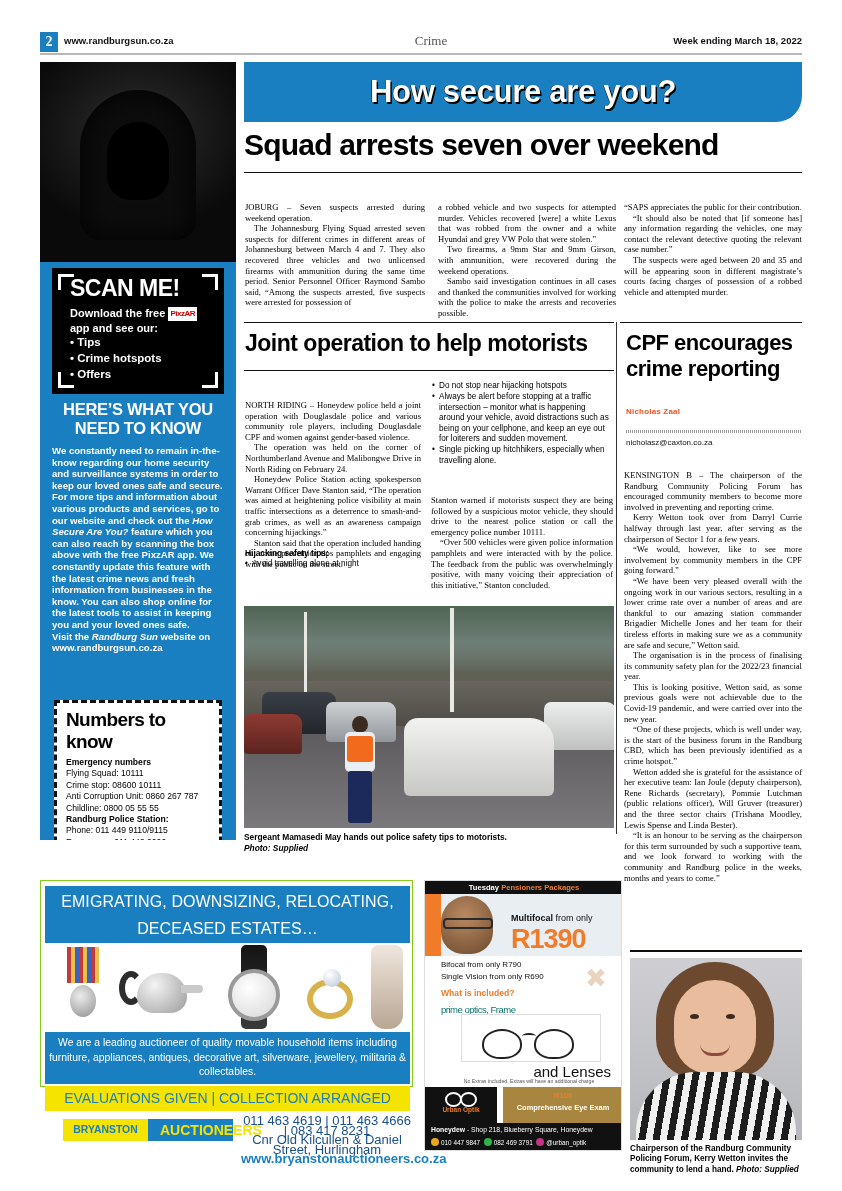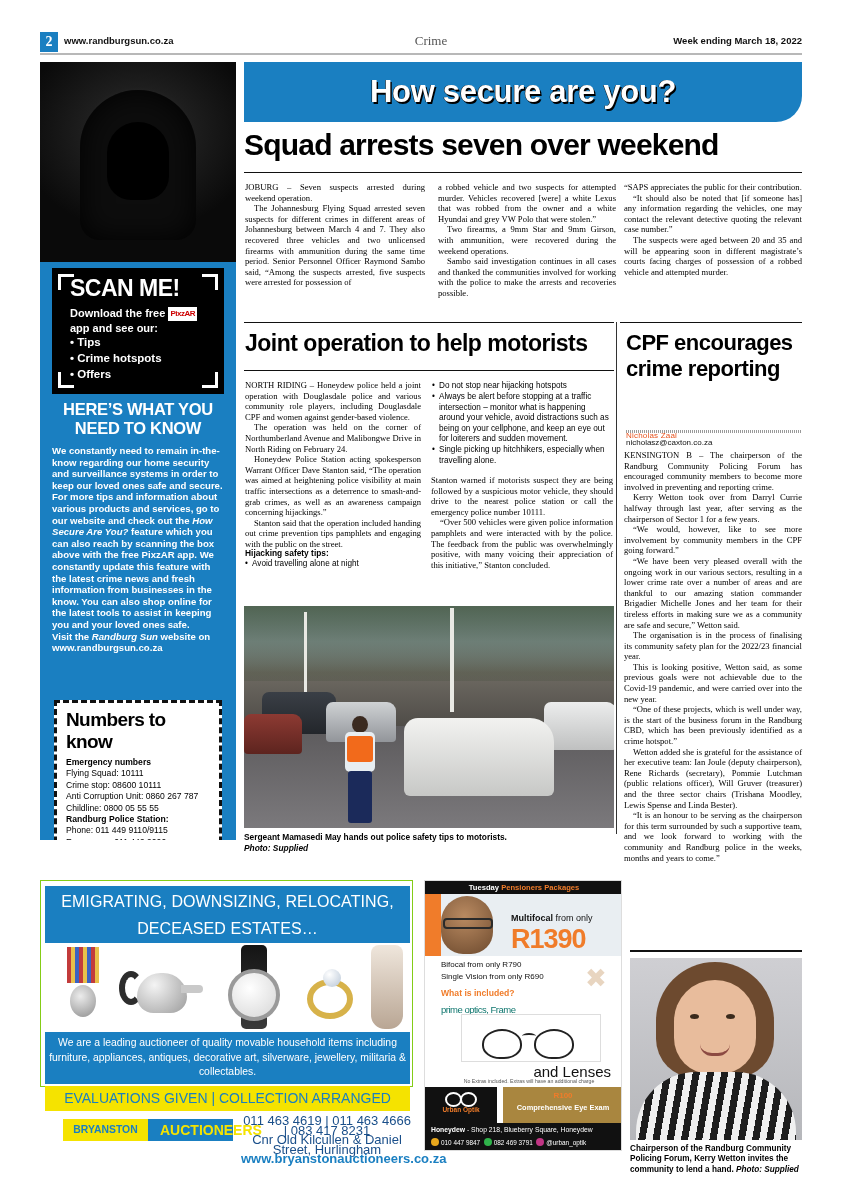--- a/index.html
+++ b/index.html
@@ -97,26 +97,26 @@
   
   .main-headline {
     position: absolute; left: 244px; top: 128px; width: 558px;
     font-size: 30px; font-weight: bold; color: #000; letter-spacing: -0.8px;
   }
   .rule-thin { position: absolute; background: #111; }
 
   
   .col { position: absolute; font-family: "Liberation Serif", serif; font-size: 8.6px; line-height: 10.6px; color: #000; text-align: justify; }
   .col p { margin: 0; text-indent: 9px; }
-  .col p.noindent { text-indent: 0; }
+  .col p.noindent { text-indent: 0; margin-top: 20px; }
 
   
   .sec-head { position: absolute; font-weight: bold; color: #000; letter-spacing: -0.5px; }
 
-  .byline-name { position: absolute; font-size: 8px; font-weight: normal; color: #e8541f; letter-spacing: 0.2px; margin-top: 24px; }
+  .byline-name { position: absolute; font-size: 8px; font-weight: bold; color: #e8541f; letter-spacing: 0.2px; }
   .byline-mail { position: absolute; font-size: 8px; color: #111; }
   .byline-rule { position: absolute; height: 3px; background: repeating-linear-gradient(90deg,#999 0 1px,#fff 1px 2px); }
 
   
   .tips { position: absolute; font-family: "Liberation Sans", sans-serif; font-size: 8.2px; line-height: 10.4px; color: #000; }
   .tips li { list-style: none; position: relative; padding-left: 7px; margin-bottom: 1px; }
   .tips li::before { content: "\2022"; position: absolute; left: 0; top: 0; }
 
   
   .street-photo {

